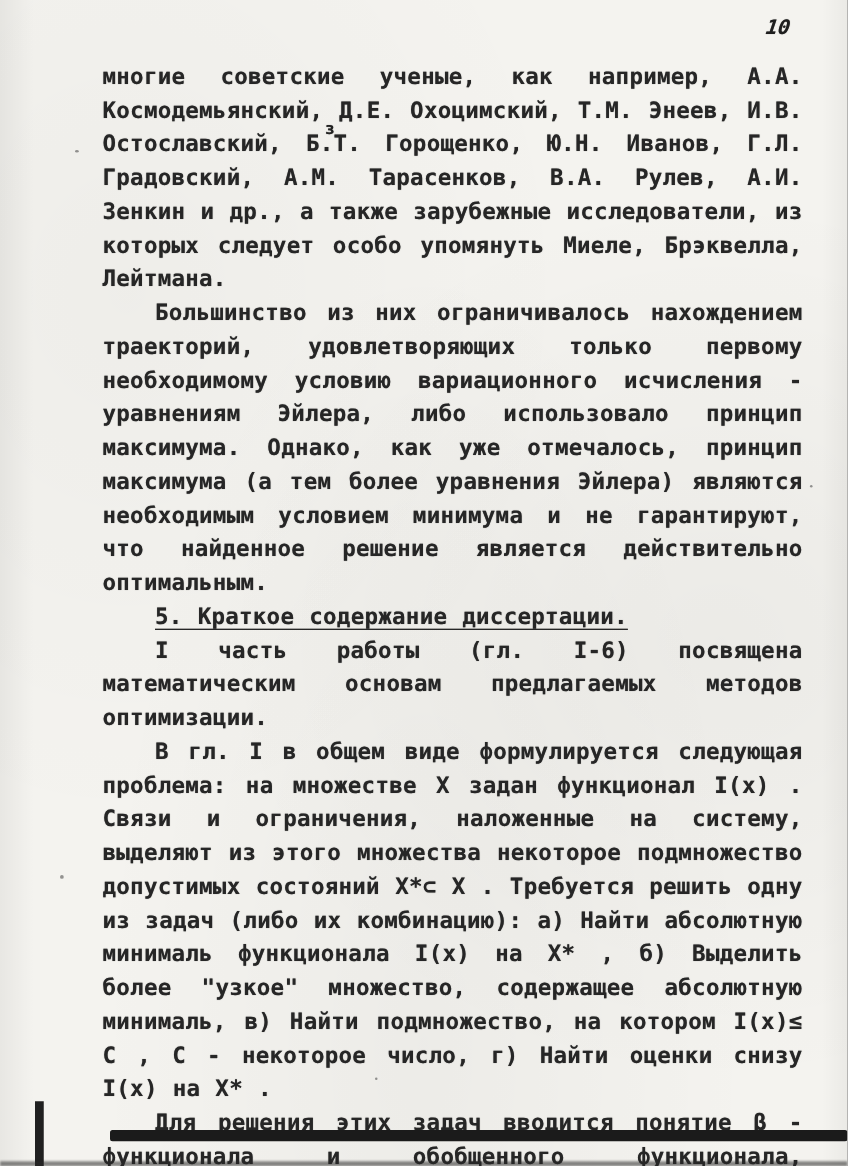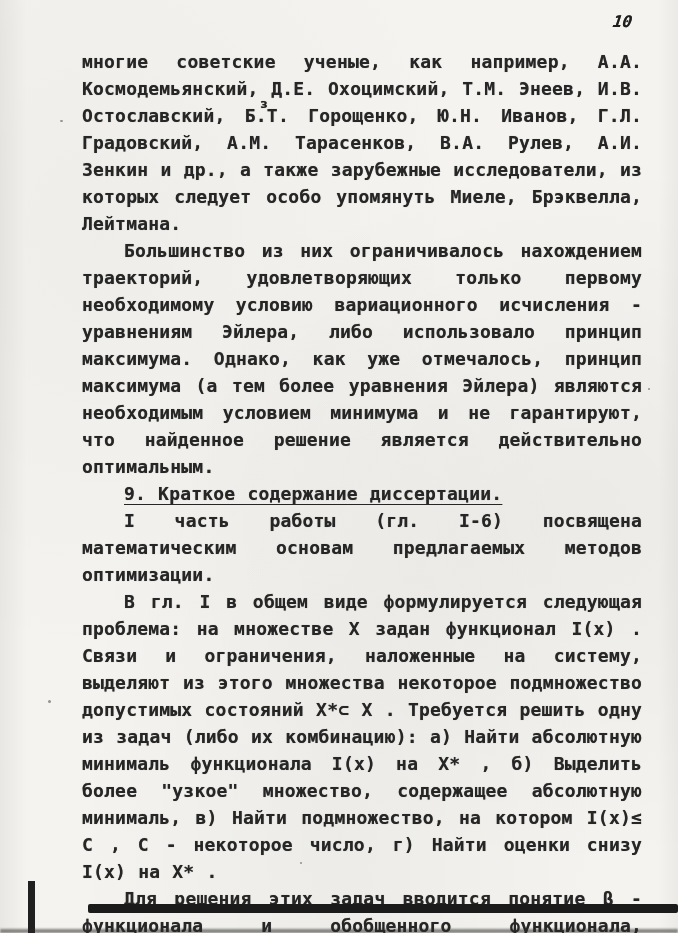--- a/index.html
+++ b/index.html
@@ -109,21 +109,21 @@
 
 <div class="page">
 
   <div class="page-number">10</div>
 
   <div class="correction">з</div>
 
   <div class="text-block">
     <p>многие советские ученые, как например, А.А. Космодемьянский, Д.Е. Охоцимский, Т.М. Энеев, И.В. Остославский, Б.Т. Горощенко, Ю.Н. Иванов, Г.Л. Градовский, А.М. Тарасенков, В.А. Рулев, А.И. Зенкин и др., а также зарубежные исследователи, из которых следует особо упомянуть Миеле, Брэквелла, Лейтмана.</p>
     <p class="indent">Большинство из них ограничивалось нахождением траекторий, удовлетворяющих только первому необходимому условию вариационного исчисления - уравнениям Эйлера, либо использовало принцип максимума. Однако, как уже отмечалось, принцип максимума (а тем более уравнения Эйлера) являются необходимым условием минимума и не гарантируют, что найденное решение является действительно оптимальным.</p>
-    <p class="heading">9. Краткое содержание диссертации.</p>
+    <p class="heading">5. Краткое содержание диссертации.</p>
     <p class="indent">I часть работы (гл. I-6) посвящена математическим основам предлагаемых методов оптимизации.</p>
     <p class="indent">В гл. I в общем виде формулируется следующая проблема: на множестве X задан функционал I(x) . Связи и ограничения, наложенные на систему, выделяют из этого множества некоторое подмножество допустимых состояний X*⊂ X . Требуется решить одну из задач (либо их комбинацию): а) Найти абсолютную минималь функционала I(x) на X* , б) Выделить более "узкое" множество, содержащее абсолютную минималь, в) Найти подмножество, на котором I(x)≤ C , C - некоторое число, г) Найти оценки снизу I(x) на X* .</p>
     <p class="indent">Для решения этих задач вводится понятие β - функционала и обобщенного функционала, конструируемого так, чтобы он был проще исходного функционала, формулируются и доказываются ряд теорем. Из этих теорем вытекают алгоритмы: № I - метод выделения подмножества, содержащего абсолютную минималь, № 2 - метод спуска по множеству лучших решений, № 3 - метод совмещения экстремумов. Эти</p>
   </div>
 
   <div class="artifact-bottom-line"></div>
   <div class="artifact-left-line"></div>
   <div class="artifact-bottom-edge"></div>
   <div class="speck s1"></div>
   <div class="speck s2"></div>

